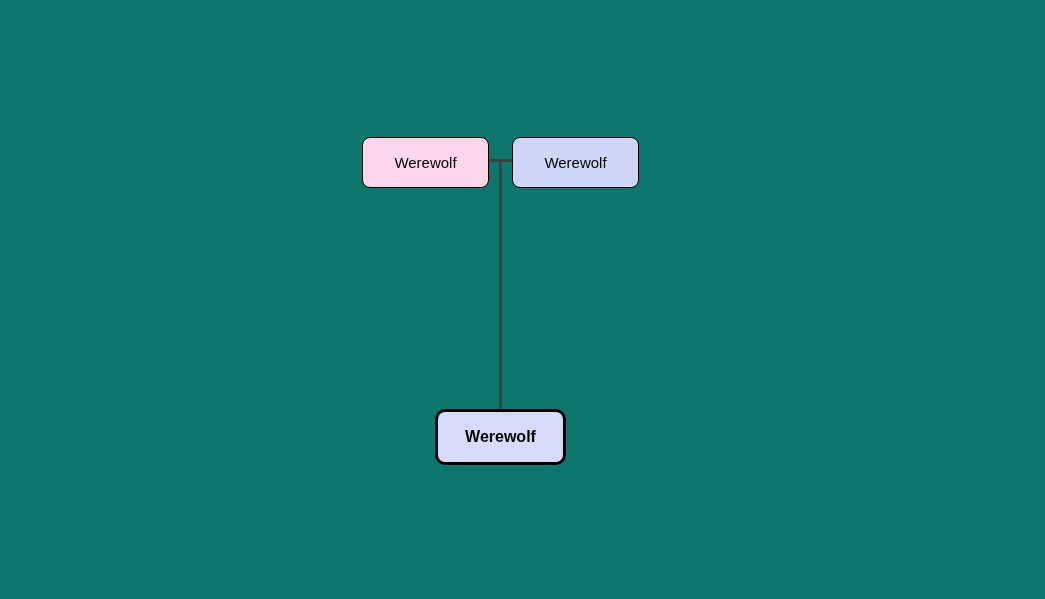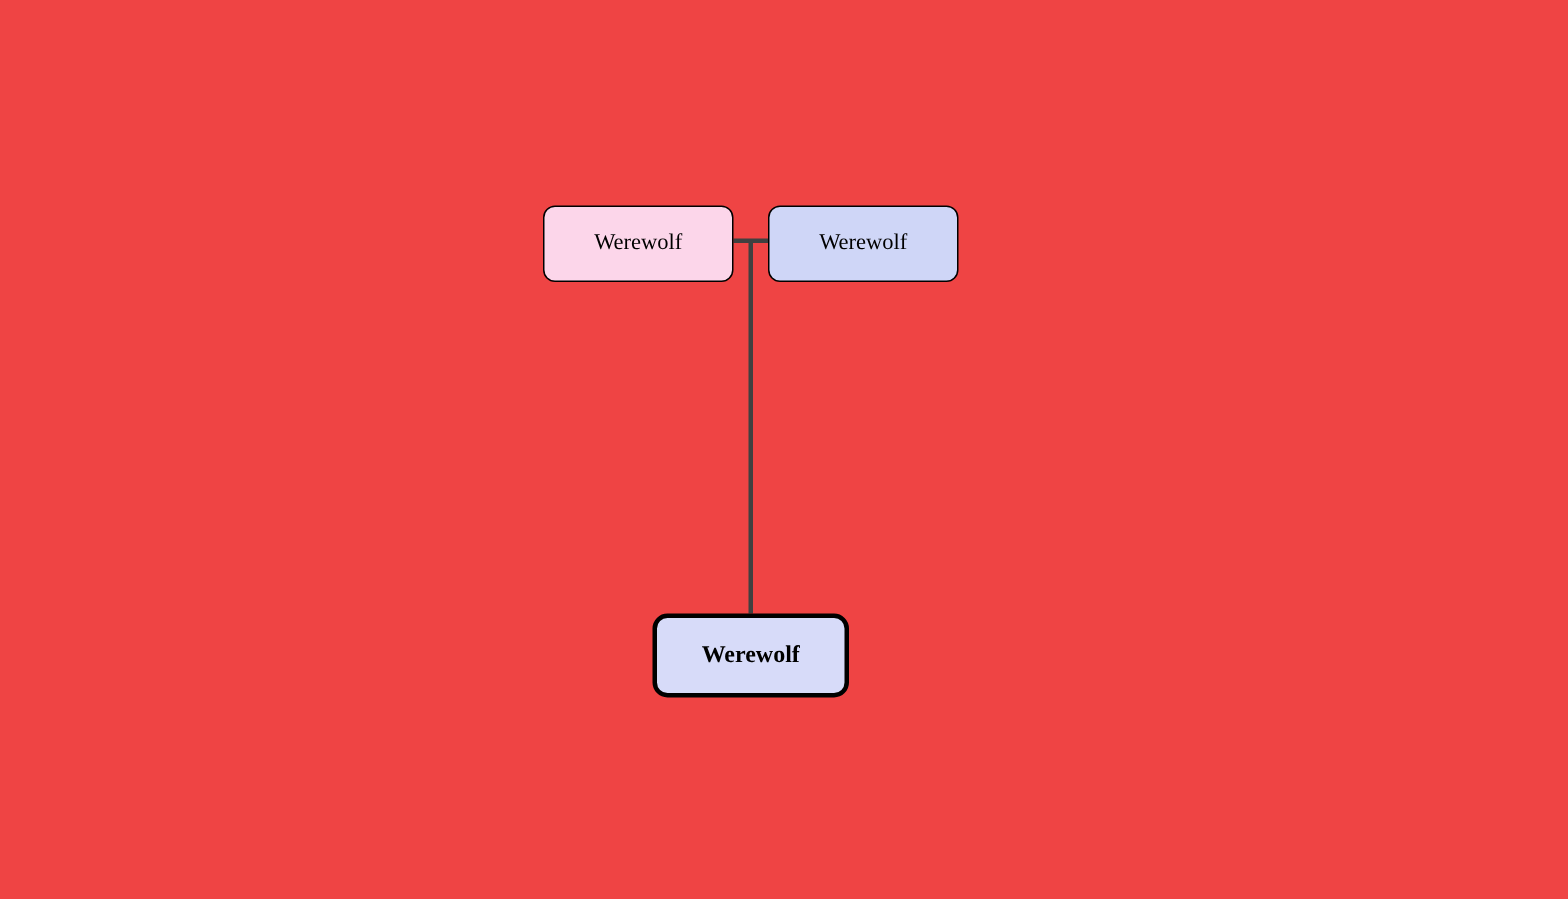--- a/index.html
+++ b/index.html
@@ -5,23 +5,22 @@
   html, body {
     margin: 0;
     padding: 0;
     background: #ffffff;
     font-family: "Liberation Sans", sans-serif;
   }
   .canvas {
     position: relative;
     width: 1045px;
     height: 599px;
-    background: #ef4444;
+    background: #0f766e;
     overflow: hidden;
-    font-family: Liberation Serif, serif;
   }
   .node {
     position: absolute;
     box-sizing: border-box;
     border: 1px solid #000000;
     border-radius: 8px;
     display: flex;
     align-items: center;
     justify-content: center;
     color: #000000;

